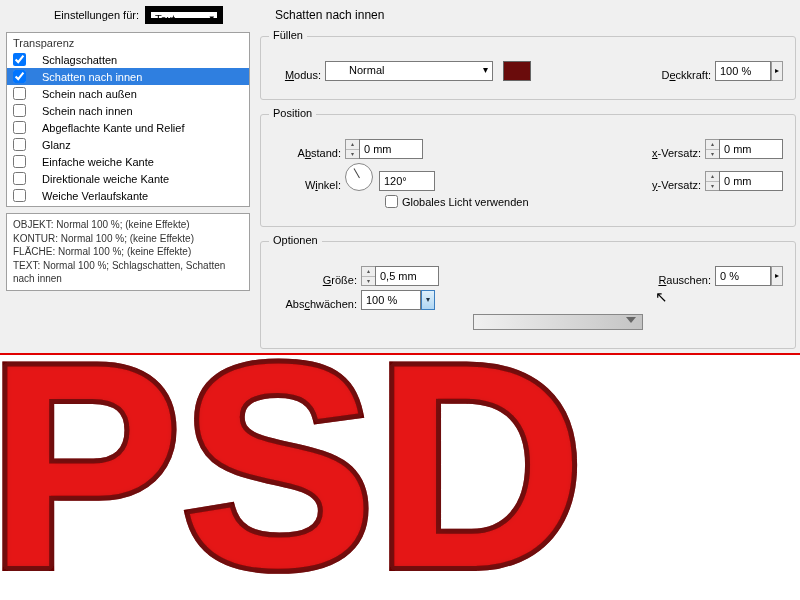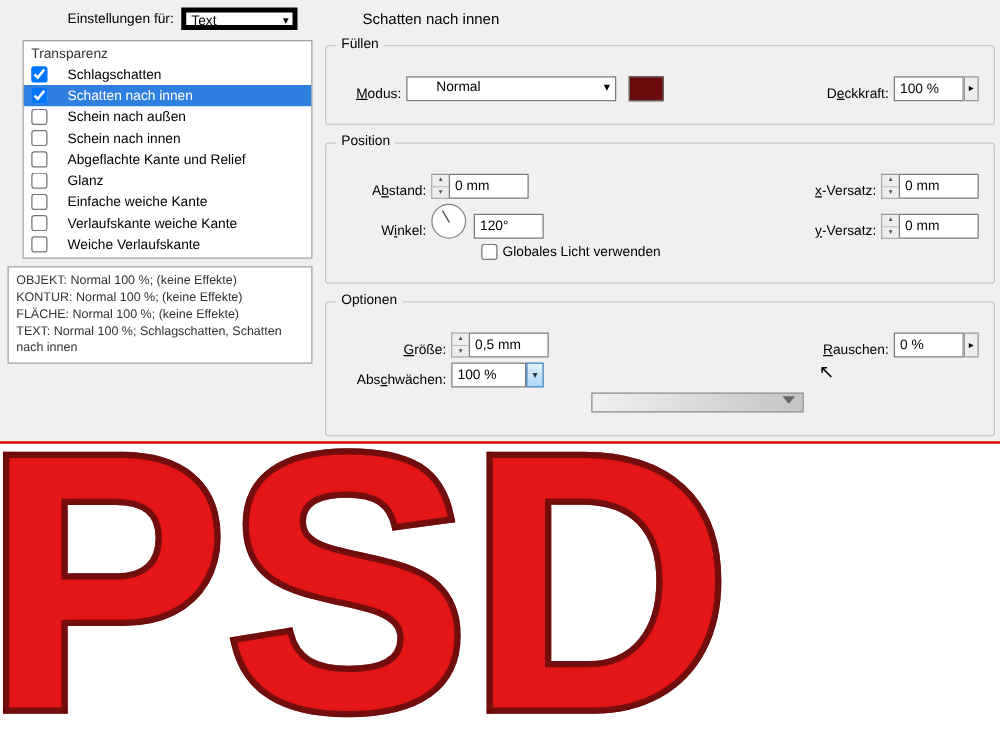--- a/index.html
+++ b/index.html
@@ -1,29 +1,29 @@
 <!DOCTYPE html>
 <html><head>
 <meta charset="utf-8">
 <style>
   * { box-sizing: border-box; margin: 0; padding: 0; }
   body { font-family: Tahoma, Arial, sans-serif; font-size: 11px; color: #000; background: #fff; width: 800px; height: 600px; overflow: hidden; position: relative; }
   
   .dialog { background: #f0f0f0; padding: 6px 0 6px 6px; border-bottom: 2px solid #e00000; height: 355px; }
   
   .top-row { display: flex; align-items: center; gap: 6px; margin-bottom: 8px; padding-left: 48px; }
-  .top-row .select { border: 4px solid #000000; background: #fff; padding: 1px 18px 1px 4px; font-size: 11px; height: 18px; width: 93px; position: relative; }
+  .top-row .select { border: 6px solid #000000; background: #fff; padding: 1px 18px 1px 4px; font-size: 11px; height: 18px; width: 78px; position: relative; }
   .top-row .select::after { content: "▾"; position: absolute; right: 3px; top: 1px; font-size: 9px; }
   .section-title { font-size: 12px; margin-left: 4px; }
   
   .cols { display: flex; gap: 10px; }
   .left-col { width: 244px; display: flex; flex-direction: column; gap: 6px; }
   .right-col { flex: 1; padding-right: 4px; }
   
-  .effects-list { border: 1px solid #a0a0a0; background: #fff; padding: 2px 0; margin-left: 12px; }
+  .effects-list { border: 1px solid #a0a0a0; background: #fff; padding: 2px 0; }
   .effects-list .hdr { padding: 2px 6px; color: #333; }
   .effect-item { display: flex; align-items: center; gap: 16px; padding: 2px 6px; }
   .effect-item input[type=checkbox] { width: 13px; height: 13px; }
   .effect-item.selected { background: #2f7fe0; color: #fff; }
   
   .summary { border: 1px solid #a0a0a0; background: #fff; padding: 4px 6px; font-size: 10px; line-height: 1.35; color: #333; min-height: 72px; }
   
   .group { border: 1px solid #c8c8c8; border-radius: 3px; margin: 4px 0 14px 0; padding: 20px 12px 14px 12px; position: relative; }
   .group .legend { position: absolute; top: -8px; left: 8px; background: #f0f0f0; padding: 0 4px; font-size: 11px; }
   
@@ -100,21 +100,21 @@
             <div class="effect-item">
               <input type="checkbox" style="">
               <span>Glanz</span>
             </div>
             <div class="effect-item">
               <input type="checkbox" style="">
               <span>Einfache weiche Kante</span>
             </div>
             <div class="effect-item">
               <input type="checkbox" style="">
-              <span>Verlaufskante weiche Kante</span>
+              <span>Direktionale weiche Kante</span>
             </div>
             <div class="effect-item">
               <input type="checkbox" style="">
               <span>Weiche Verlaufskante</span>
             </div>
           </div>
       </div>
       <div class="summary">
         <div>OBJEKT: Normal 100 %; (keine Effekte)</div>
         <div>KONTUR: Normal 100 %; (keine Effekte)</div>

